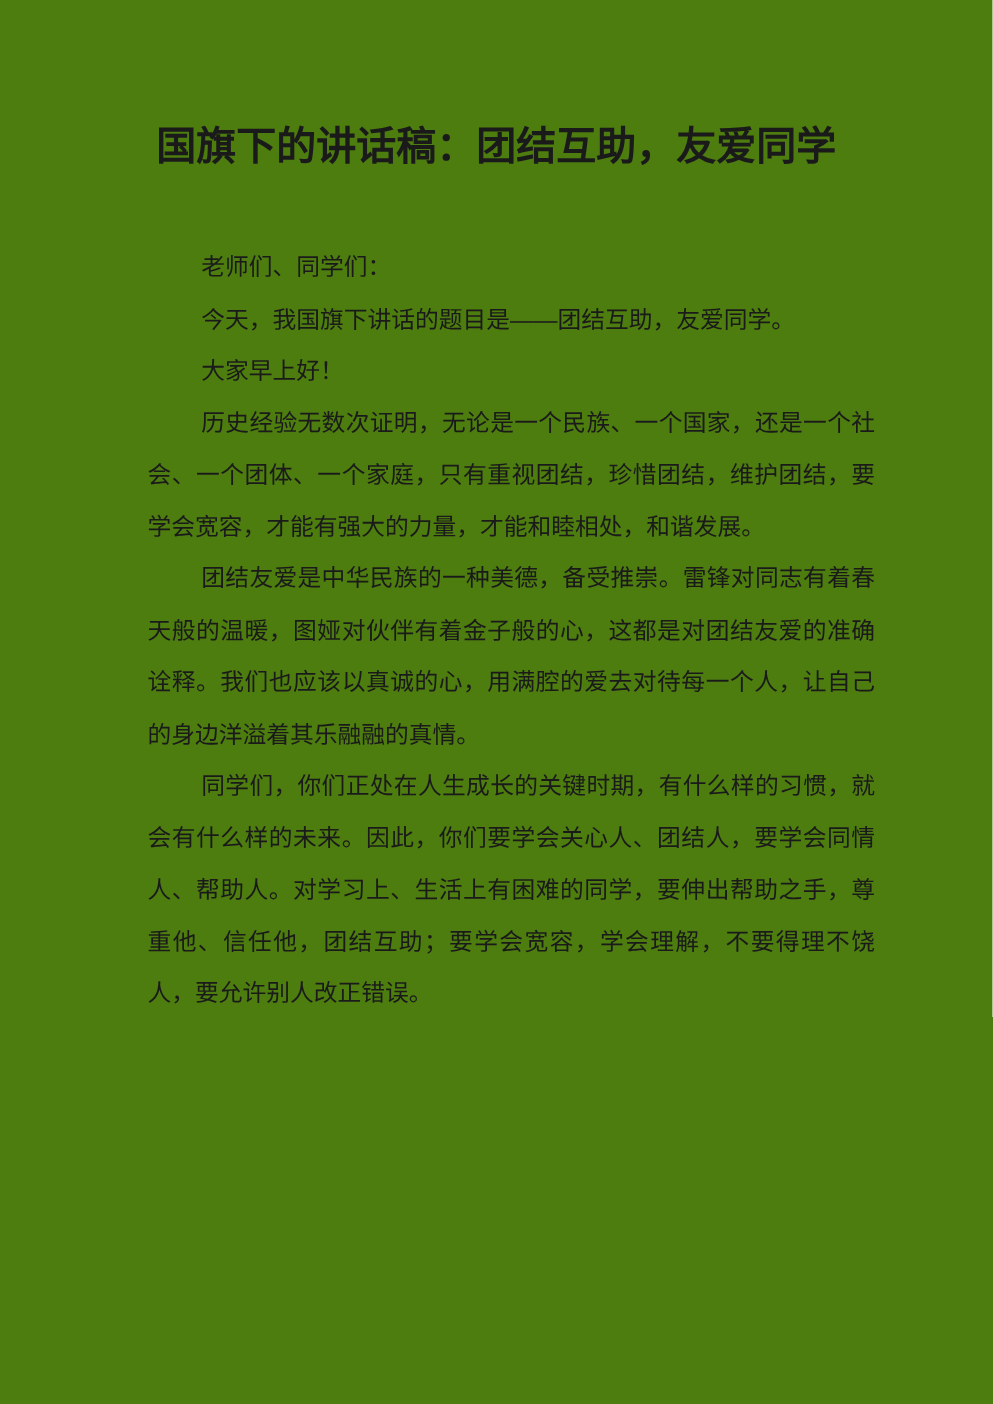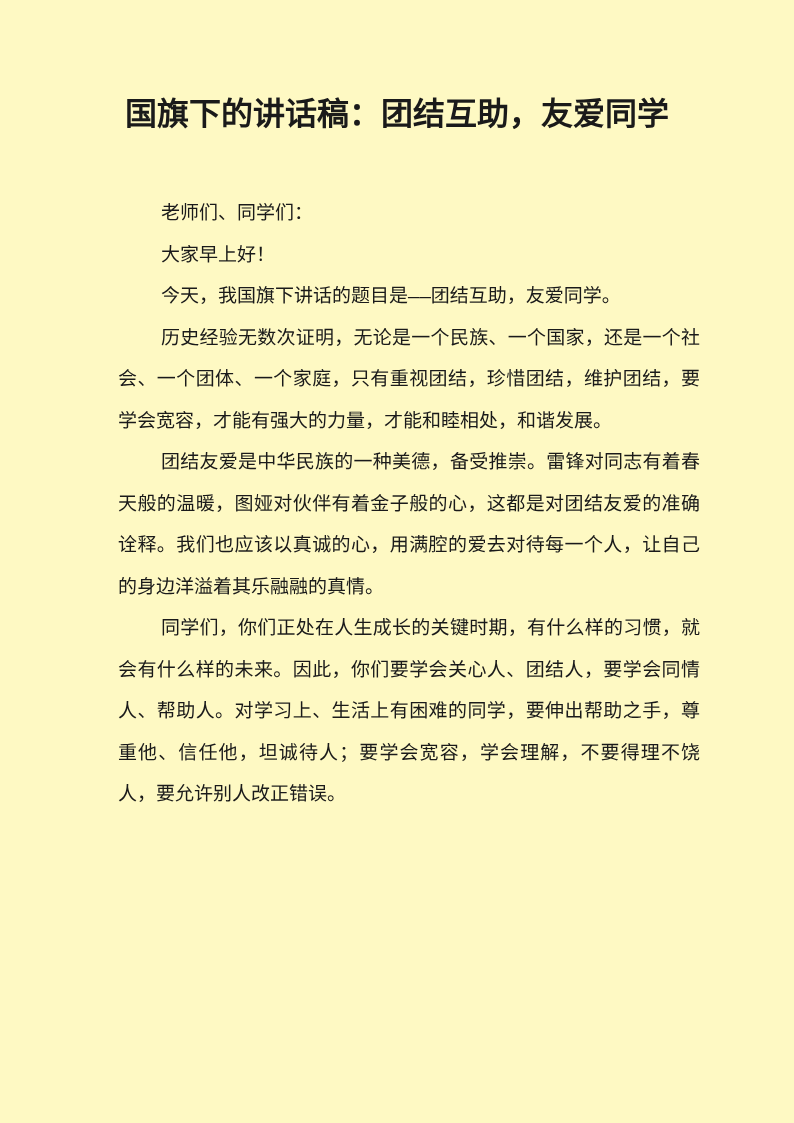--- a/index.html
+++ b/index.html
@@ -4,23 +4,23 @@
 <style>
   html, body {
     margin: 0;
     padding: 0;
     background: #ffffff;
   }
   .page {
     position: relative;
     width: 794px;
     height: 1123px;
-    background: #fef9c3;
+    background: #4d7c0f;
     overflow: hidden;
-    font-family: Liberation Mono, monospace;
+    font-family: Liberation Sans, sans-serif;
     color: #1a1a1a;
   }
   .title {
     margin: 0;
     padding: 95px 0 0 0;
     height: 44px;
     line-height: 44px;
     font-size: 32px;
     font-weight: bold;
     text-align: center;
@@ -41,19 +41,19 @@
   }
 </style>
 </head>
 <body>
 
 <div class="page">
   <h1 class="title">国旗下的讲话稿：团结互助，友爱同学</h1>
 
   <div class="content">
     <p class="para">老师们、同学们：</p>
+    <p class="para">今天，我国旗下讲话的题目是——团结互助，友爱同学。</p>
     <p class="para">大家早上好！</p>
-    <p class="para">今天，我国旗下讲话的题目是——团结互助，友爱同学。</p>
     <p class="para">历史经验无数次证明，无论是一个民族、一个国家，还是一个社会、一个团体、一个家庭，只有重视团结，珍惜团结，维护团结，要学会宽容，才能有强大的力量，才能和睦相处，和谐发展。</p>
     <p class="para">团结友爱是中华民族的一种美德，备受推崇。雷锋对同志有着春天般的温暖，图娅对伙伴有着金子般的心，这都是对团结友爱的准确诠释。我们也应该以真诚的心，用满腔的爱去对待每一个人，让自己的身边洋溢着其乐融融的真情。</p>
-    <p class="para">同学们，你们正处在人生成长的关键时期，有什么样的习惯，就会有什么样的未来。因此，你们要学会关心人、团结人，要学会同情人、帮助人。对学习上、生活上有困难的同学，要伸出帮助之手，尊重他、信任他，坦诚待人；要学会宽容，学会理解，不要得理不饶人，要允许别人改正错误。</p>
+    <p class="para">同学们，你们正处在人生成长的关键时期，有什么样的习惯，就会有什么样的未来。因此，你们要学会关心人、团结人，要学会同情人、帮助人。对学习上、生活上有困难的同学，要伸出帮助之手，尊重他、信任他，团结互助；要学会宽容，学会理解，不要得理不饶人，要允许别人改正错误。</p>
   </div>
 </div>
 
 </body></html>

